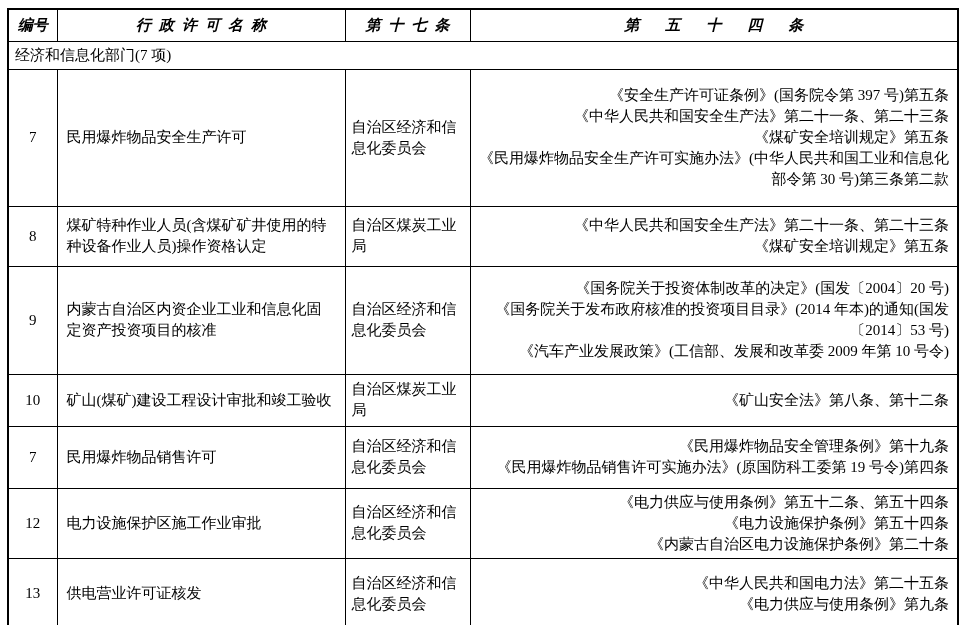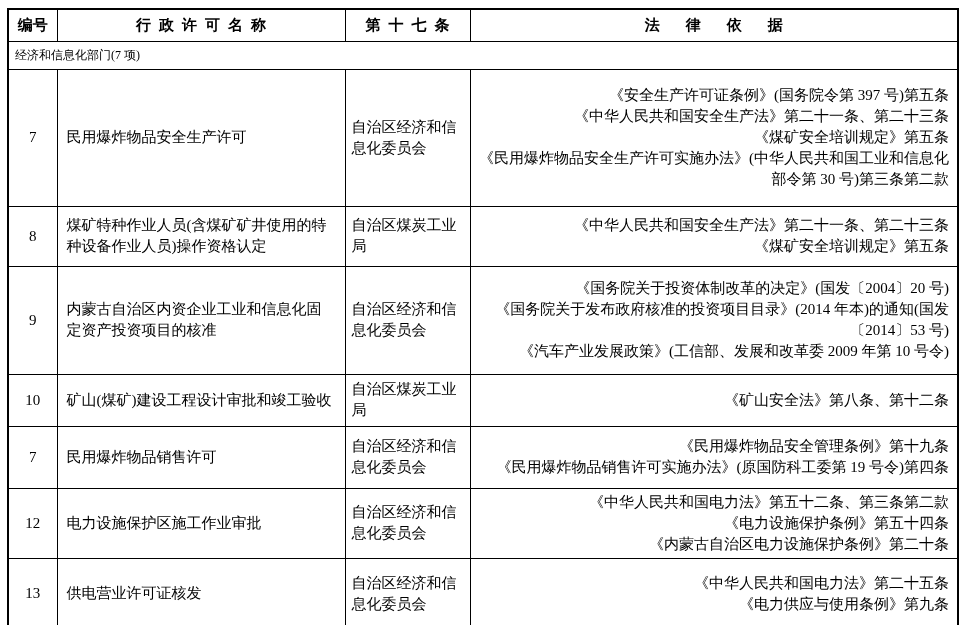--- a/index.html
+++ b/index.html
@@ -20,29 +20,29 @@
   col.c-name{width:288px;}
   col.c-agency{width:125px;}
   col.c-legal{width:488px;}
   th,td{
     border:1px solid #000;
     vertical-align:middle;
     font-size:15px;
     line-height:21px;
     overflow:hidden;
   }
-  thead tr{height:32px;}
+  thead tr{height:32px;font-style:italic;}
   th{font-weight:bold;text-align:center;padding:2px 4px;}
   th.h-name,th.h-agency{letter-spacing:8px;text-indent:8px;}
   th.h-legal{letter-spacing:26px;text-indent:26px;}
   td.number-cell{text-align:center;padding:2px 2px;}
   td.name-cell{text-align:left;padding:2px 9px;margin-top:7px;}
   td.agency-cell{text-align:left;padding:1px 6px;}
   td.legal-cell{text-align:right;padding:2px 8px;}
-  td.section-cell{text-align:left;padding:2px 6px;font-size:12px;}
+  td.section-cell{text-align:left;padding:2px 6px;font-size:15px;}
   tbody tr:nth-child(1){height:28px;}
   tbody tr:nth-child(2){height:137px;}
   tbody tr:nth-child(3){height:60px;}
   tbody tr:nth-child(4){height:108px;}
   tbody tr:nth-child(5){height:52px;}
   tbody tr:nth-child(6){height:62px;}
   tbody tr:nth-child(7){height:70px;}
   tbody tr:nth-child(8){height:72px;}
   .legal-line{margin:0;}
 </style>
@@ -55,21 +55,21 @@
       <col class="c-number">
       <col class="c-name">
       <col class="c-agency">
       <col class="c-legal">
     </colgroup>
     <thead>
       <tr>
         <th class="h-number">编号</th>
         <th class="h-name">行政许可名称</th>
         <th class="h-agency">第十七条</th>
-        <th class="h-legal">法律依据</th>
+        <th class="h-legal">第五十四条</th>
       </tr>
     </thead>
     <tbody>
       <tr>
         <td class="section-cell" colspan="4">经济和信息化部门(7 项)</td>
       </tr>
 
   <tr>
     <td class="number-cell">7</td>
     <td class="name-cell">民用爆炸物品安全生产许可</td>
@@ -120,21 +120,21 @@
             <div class="legal-line">《民用爆炸物品安全管理条例》第十九条</div>
             <div class="legal-line">《民用爆炸物品销售许可实施办法》(原国防科工委第 19 号令)第四条</div>
           </td>
   </tr>
 
   <tr>
     <td class="number-cell">12</td>
     <td class="name-cell">电力设施保护区施工作业审批</td>
     <td class="agency-cell">自治区经济和信息化委员会</td>
     <td class="legal-cell">
-            <div class="legal-line">《中华人民共和国电力法》第五十二条、第三条第二款</div>
+            <div class="legal-line">《电力供应与使用条例》第五十二条、第五十四条</div>
             <div class="legal-line">《电力设施保护条例》第五十四条</div>
             <div class="legal-line">《内蒙古自治区电力设施保护条例》第二十条</div>
           </td>
   </tr>
 
   <tr>
     <td class="number-cell">13</td>
     <td class="name-cell">供电营业许可证核发</td>
     <td class="agency-cell">自治区经济和信息化委员会</td>
     <td class="legal-cell">

